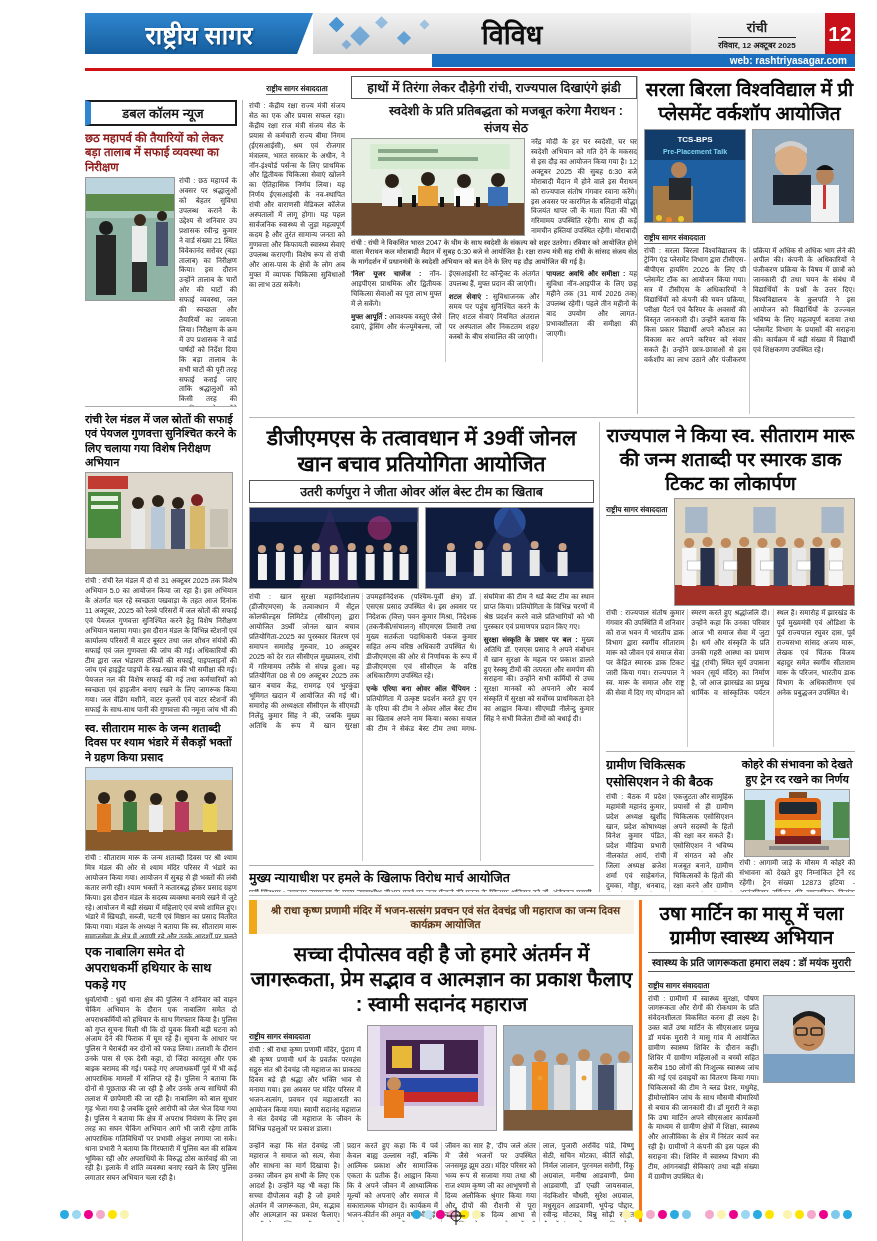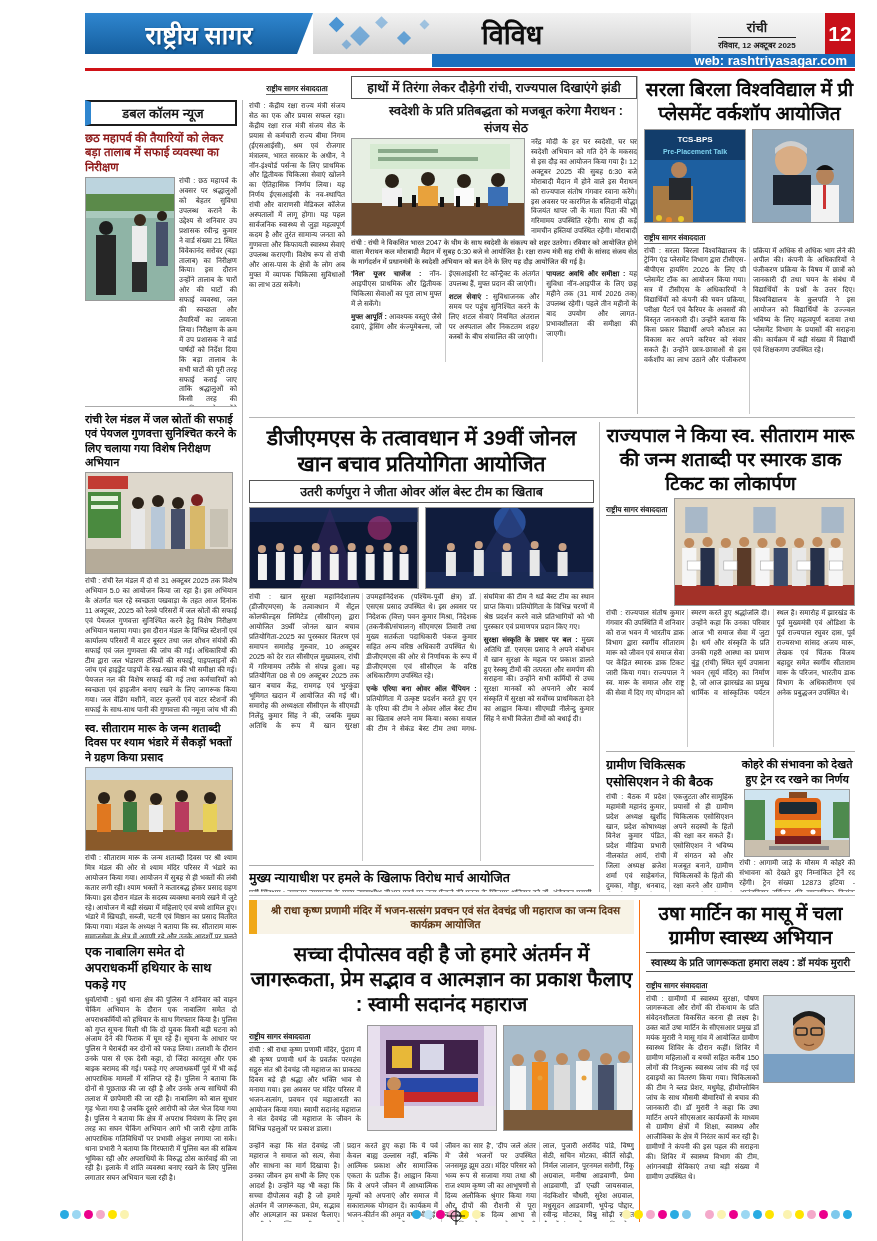--- a/index.html
+++ b/index.html
@@ -24,21 +24,21 @@
   .d5{left:108px;top:8px;width:7px;height:7px;opacity:.4;}
   .d6{left:30px;top:28px;width:7px;height:7px;opacity:.5;}
   .mast-right{width:132px;background:linear-gradient(#f6f6f6,#e2e2e2);
               display:flex;flex-direction:column;align-items:center;justify-content:center;padding-right:32px;}
   .mast-city{font-size:13px;font-weight:800;}
   .mast-date{font-size:8px;font-weight:700;border-top:1px solid #222;padding-top:1px;margin-top:1px;}
   .pageno{position:absolute;right:0;top:0;width:30px;height:41px;background:#c8101a;color:#fff;
           display:flex;align-items:center;justify-content:center;font-size:21px;font-weight:800;}
   .webrow{height:13px;display:flex;}
   .webrow .wl{flex:0 0 45%;}
-  .webrow .wr{flex:1;background:#1b6fbe;color:#fff;font-size:13px;font-weight:700;
+  .webrow .wr{flex:1;background:#1b6fbe;color:#fff;font-size:10px;font-weight:700;
               display:flex;align-items:center;justify-content:flex-end;padding-right:8px;}
   .redrule{height:3px;background:#d01217;margin-top:1px;}
 
   
   .body-grid{display:flex;margin-top:5px;}
   .col-left{flex:0 0 152px;border-right:1px solid #b5b5b5;padding-right:5px;margin-top:24px;}
   .main-area{flex:1;padding-left:6px;}
   .band{display:flex;overflow:hidden;border-bottom:1px solid #b5b5b5;padding-bottom:3px;margin-bottom:4px;}
   .band:last-child{border-bottom:none;}
 
@@ -76,21 +76,21 @@
   .cap{font-size:7px;line-height:1.35;text-align:justify;color:#111;overflow:hidden;margin-top:2px;}
 
   .photo{display:block;border:1px solid #999;background:#ddd;}
   .frow{display:flex;gap:6px;}
 
   
   .esic-a{flex:0 0 388px;}
   .sarla-a{flex:1;border-left:1px solid #b5b5b5;padding-left:6px;}
   .dgms-a{flex:0 0 345px;border-right:1px solid #b5b5b5;padding-right:5px;}
   .raj-a{flex:1;padding-left:6px;}
-  .deep-a{flex:0 0 385px;border-right:1px solid #f97316;padding-right:5px;}
+  .deep-a{flex:0 0 385px;border-right:3px solid #f97316;padding-right:5px;}
   .usha-a{flex:1;padding-left:6px;}
 
   .floatL{float:left;margin:0 4px 2px 0;}
   .floatR{float:right;margin:0 0 2px 4px;}
 
   .rule{border-top:1px solid #aaa;margin:4px 0;}
 
   
   .regstrip{position:absolute;left:60px;right:25px;bottom:18px;height:16px;}
   .rgroup{position:absolute;top:3px;display:flex;gap:3px;}

